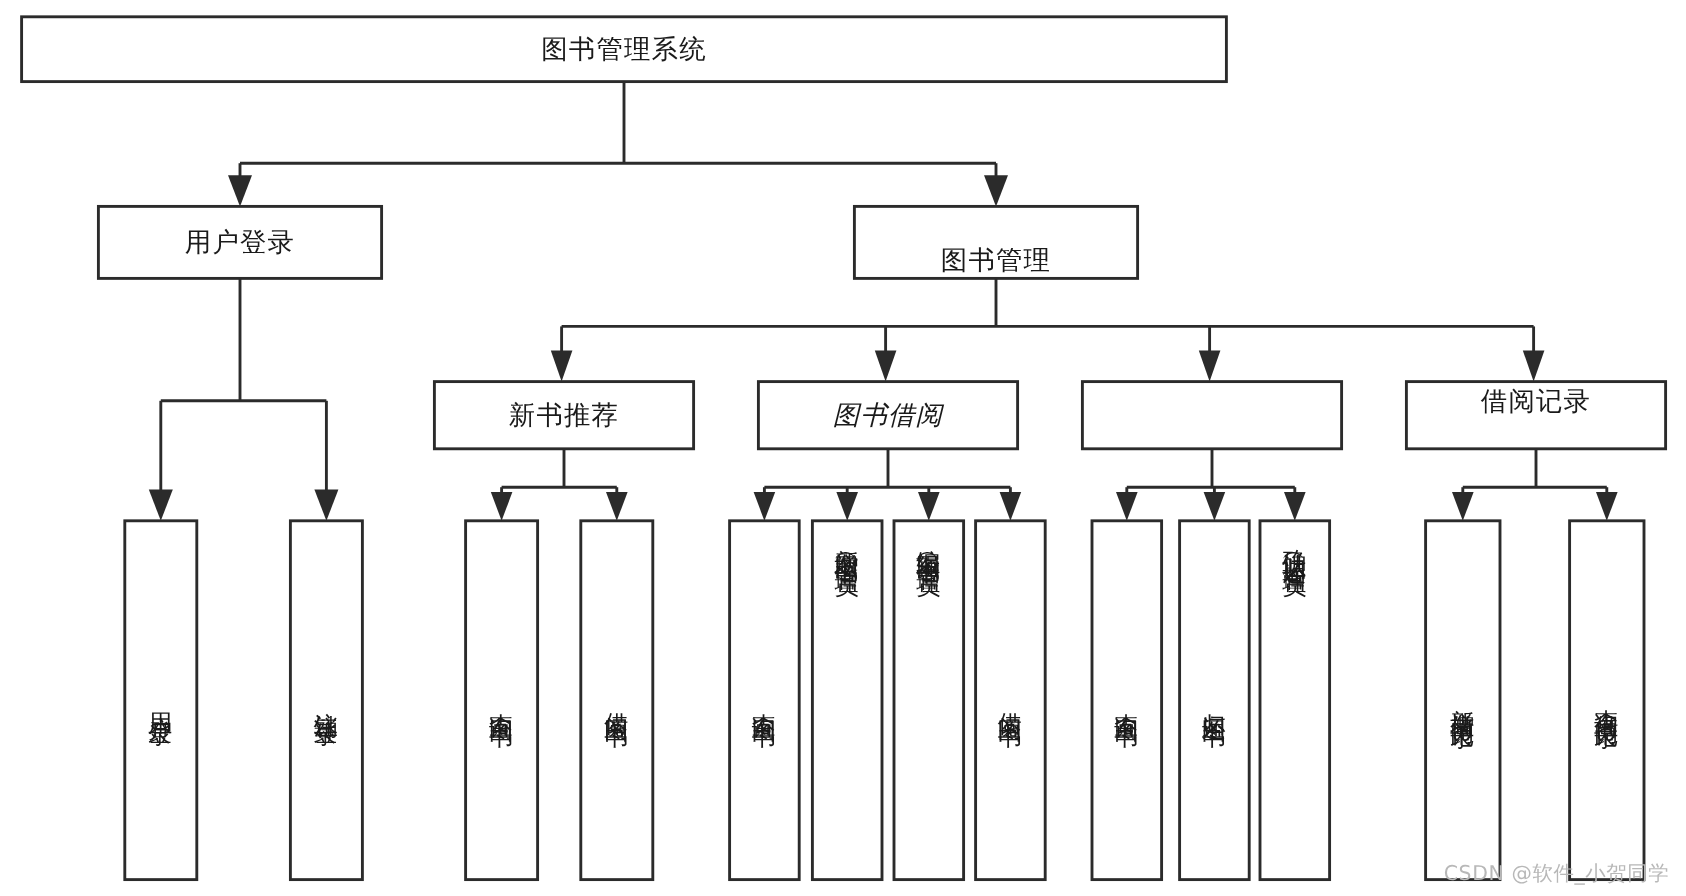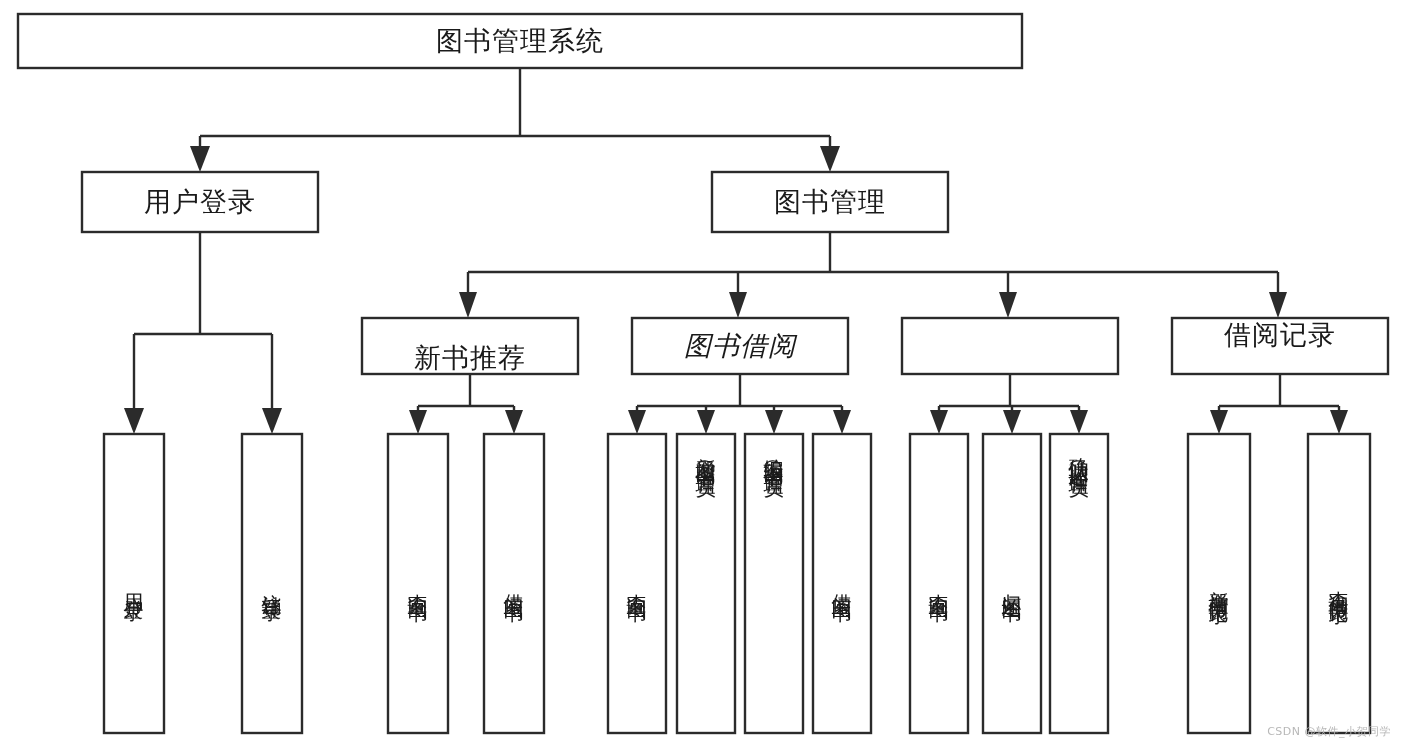--- a/index.html
+++ b/index.html
@@ -61,31 +61,31 @@
   }
   .hlabel-wrap {
     position: absolute;
     display: flex;
     align-items: center;
     justify-content: center;
     pointer-events: none;
   }
   .hlabel-text {
     font-family: "DejaVu Sans", "Liberation Sans", sans-serif;
-    font-size: 27px;
+    font-size: 22px;
     color: #1a1a1a;
     white-space: nowrap;
     letter-spacing: 1px;
   }
   #watermark {
     position: absolute;
     right: 14px;
     bottom: 8px;
     font-family: "DejaVu Sans", "Liberation Sans", sans-serif;
-    font-size: 11px;
+    font-size: 17px;
     color: #b8b8b8;
     white-space: nowrap;
     pointer-events: none;
     letter-spacing: 0.5px;
     text-align: right;
   }
 </style>
 </head>
 <body>
 
@@ -189,25 +189,25 @@
     </g>
   </svg>
 
   <div class="hlabel-wrap" style="left:18px;  top:14px;  width:1004px; height:54px;">
     <span class="hlabel-text">图书管理系统</span>
   </div>
 
   <div class="hlabel-wrap" style="left:82px;  top:172px; width:236px; height:60px;">
     <span class="hlabel-text">用户登录</span>
   </div>
-  <div class="hlabel-wrap" style="left:712px; top:172px; width:236px; height:60px;">
+  <div class="hlabel-wrap" style="left:712px; top:172px; width:236px; height:60px;align-items:flex-end;">
     <span class="hlabel-text">图书管理</span>
   </div>
 
-  <div class="hlabel-wrap" style="left:362px;  top:330px; width:216px; height:56px;">
+  <div class="hlabel-wrap" style="left:362px;  top:318px; width:216px; height:56px;">
     <span class="hlabel-text">新书推荐</span>
   </div>
   <div class="hlabel-wrap" style="left:632px;  top:318px; width:216px; height:56px;font-style:italic;">
     <span class="hlabel-text">图书借阅</span>
   </div>
   <div class="hlabel-wrap" style="left:1172px; top:307px; width:216px; height:56px;">
     <span class="hlabel-text">借阅记录</span>
   </div>
 
   <div class="vlabel-wrap" style="left:104px;  top:434px; width:60px; height:299px;">

